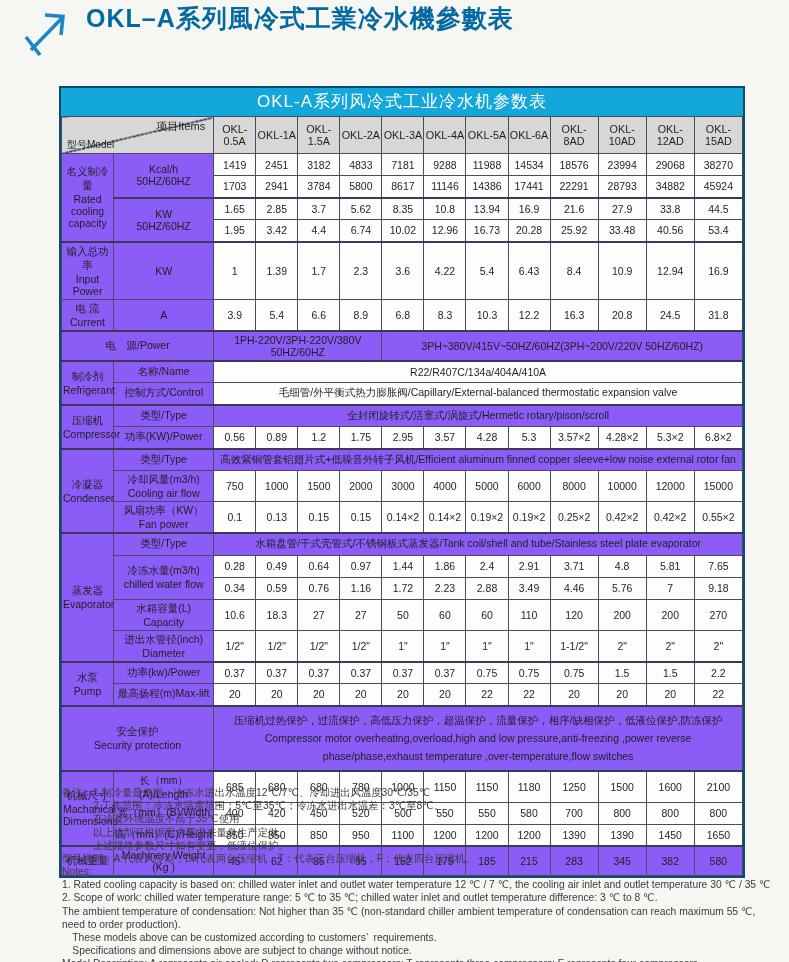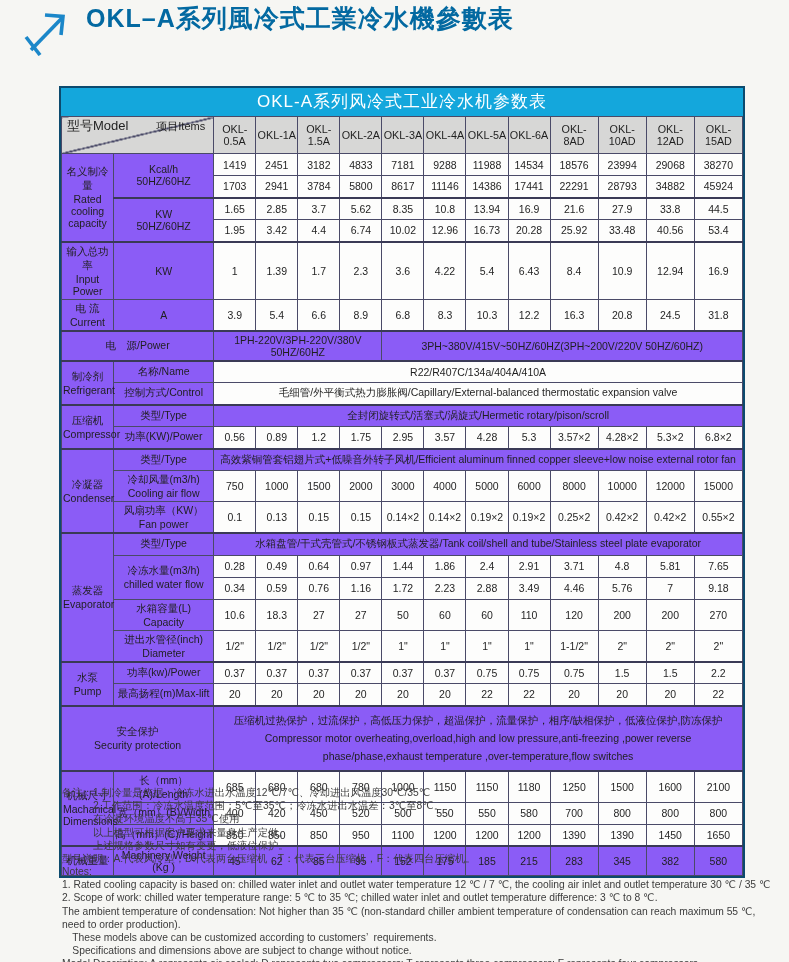--- a/index.html
+++ b/index.html
@@ -14,21 +14,21 @@
 
   
   .tbl-wrap { position:absolute; left:59px; top:66px; width:682px; border:2px solid #0c4a6e; background:#fdfdfc;margin-top:20px; }
   .tbl-title { background:#14a7dc; color:#ffffff; text-align:center; font-size:17px; height:28px; line-height:28px; letter-spacing:1px; }
   table { border-collapse:collapse; table-layout:fixed; width:100%; }
   th,td { border:1px solid #4a4a68; font-size:10.5px; color:#1f1f1f; text-align:center; vertical-align:middle; padding:2px 1px; white-space:pre-line; font-weight:normal; }
   thead th { background:#d7d7d6; height:30px; font-size:10.8px; }
   th.corner { position:relative; padding:0;
     background-color:#d7d7d6;
     background-image:linear-gradient(to bottom right, rgba(0,0,0,0) calc(50% - 0.8px), #4a4a68 calc(50% - 0.8px), #4a4a68 calc(50% + 0.8px), rgba(0,0,0,0) calc(50% + 0.8px)); }
-  .c-model { position:absolute; left:5px; bottom:18px; font-size:13px; }
+  .c-model { position:absolute; left:5px; bottom:1px; font-size:10px; }
   .c-items { position:absolute; right:8px; top:2px; font-size:11px; }
   td { background:#fdfdfc; }
   td.lab, td.itm, td.gray { background:#8b5cf6; }
   td.sec { border-top:2px solid #3a3a56; }
   td.left { text-align:center; padding:4px 9px; line-height:1.75; }
   tbody tr { height:22px; }
 
   
   .notes { position:absolute; left:62px; top:786px; width:712px; }
   .note-line { font-size:10.3px; color:#3c3c3c; line-height:1.28; white-space:pre-wrap; }

